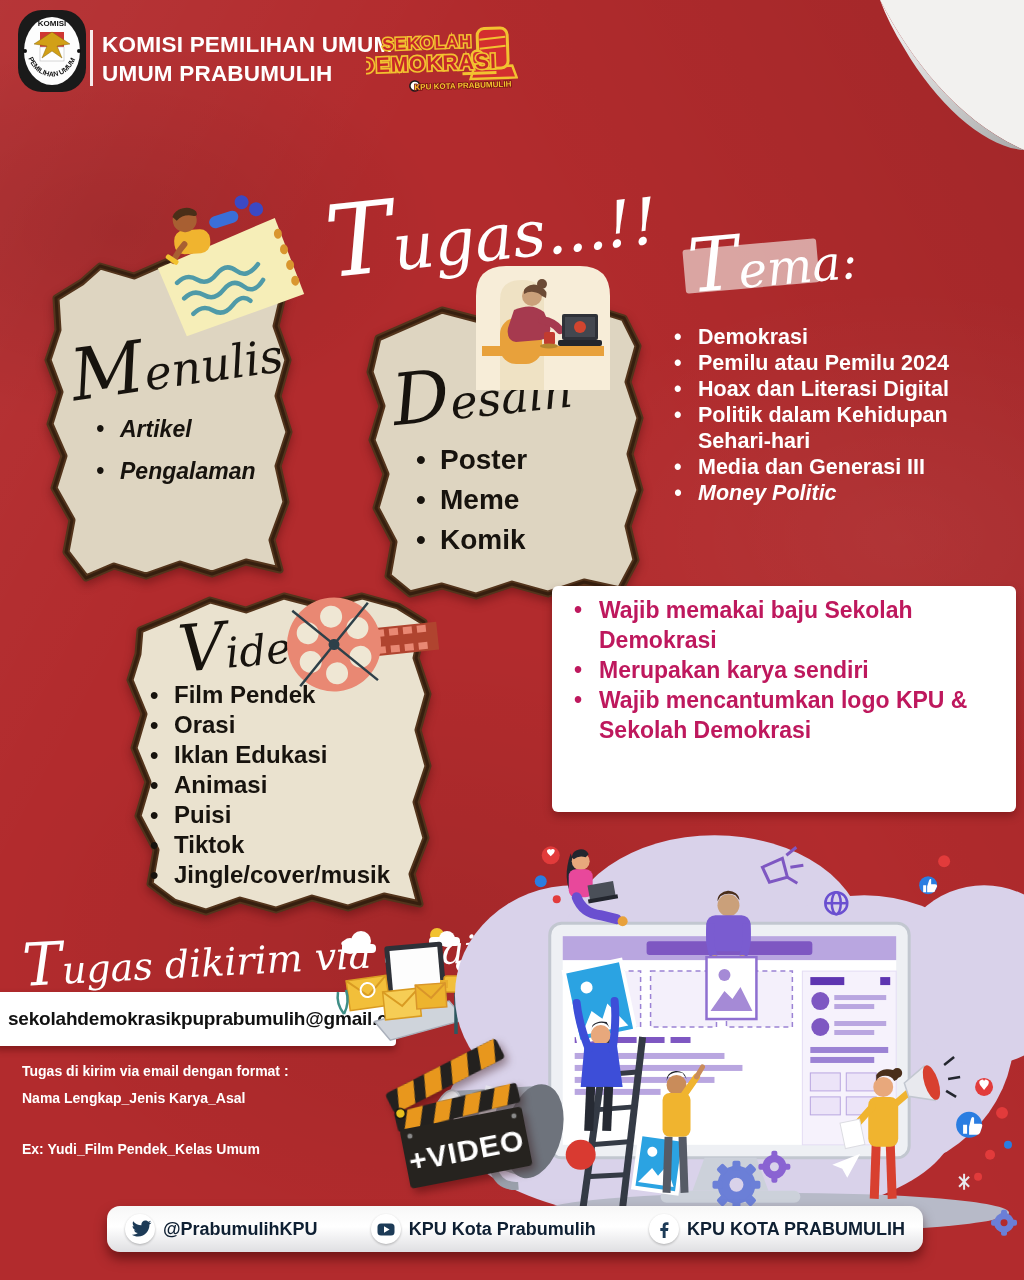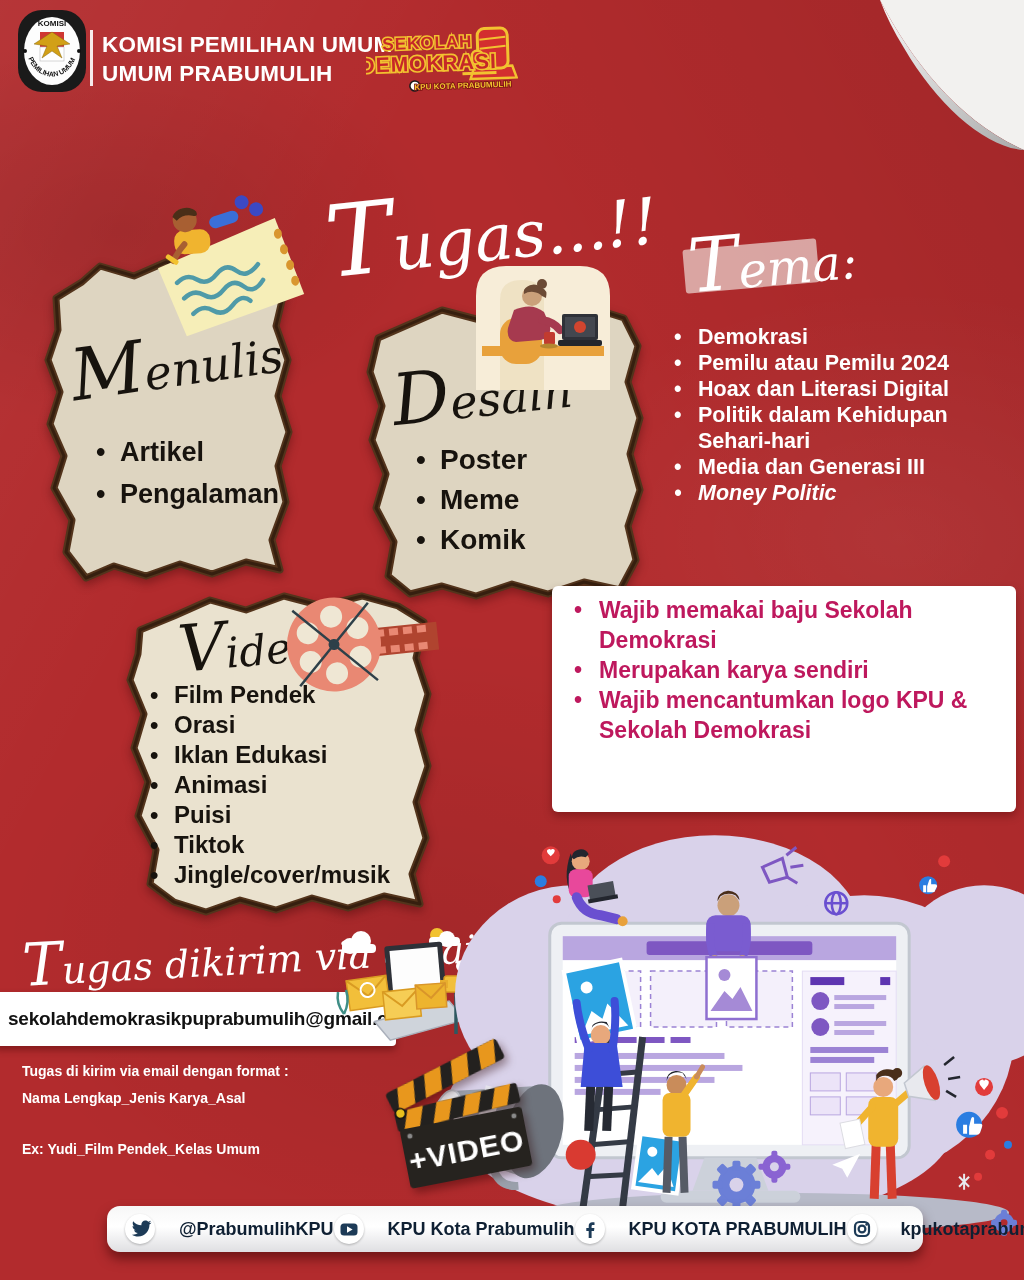--- a/index.html
+++ b/index.html
@@ -19,21 +19,21 @@
   
   .org-title{left:102px;top:30px;font-size:22.5px;line-height:29px;font-weight:bold;color:#fff;letter-spacing:.2px;}
   .divider{left:90px;top:30px;width:3px;height:56px;background:#fff;opacity:.9;}
   
   .card{position:absolute;}
   .paper-svg{position:absolute;left:0;top:0;width:100%;height:100%;filter:drop-shadow(0 4px 5px rgba(40,0,0,.35));}
   .card-title{position:absolute;color:#17130e;font-size:46px;}
   .blist{list-style:none;margin:0;padding:0;font-weight:bold;}
   .blist li{position:relative;padding-left:26px;}
   .blist li::before{content:"\2022";position:absolute;left:2px;}
-  .menulis-list{left:52px;top:179px;font-size:27px;line-height:42px;color:#17130e;}
+  .menulis-list{left:52px;top:156px;font-size:23px;line-height:42px;color:#17130e;font-style:italic;}
   .desain-list{left:52px;top:142px;font-size:28px;line-height:40px;color:#17130e;}
   .video-list{left:26px;top:92px;font-size:24px;line-height:30px;color:#17130e;}
   .video-list li{margin-bottom:0px;}
   
   .tema-tape{left:684px;top:244px;width:134px;height:44px;background:rgba(246,240,236,.62);transform:rotate(-5deg);border-radius:3px;}
   .tema-title{left:688px;top:216px;font-size:48px;transform:rotate(-5deg);color:#fff;}
   .tema-list{left:670px;top:324px;width:340px;font-size:21.5px;line-height:26px;color:#fff;}
   .tema-list li::before{left:4px;}
   .tema-list li{padding-left:28px;}
   .tema-list li:last-child{font-style:italic;}
@@ -47,21 +47,21 @@
   .email-text{display:block;padding-left:14px;line-height:54px;font-size:19px;font-weight:bold;color:#111;letter-spacing:-.2px;}
   .format-note{left:22px;top:1058px;color:#fff;font-weight:bold;font-size:14px;line-height:27px;}
   .format-ex{margin-top:24px;}
   
   .clapper{left:390px;top:1046px;width:142px;height:140px;transform:rotate(-11deg);filter:drop-shadow(3px 5px 4px rgba(40,0,0,.4));}
   
   .social-bar{left:107px;top:1206px;width:816px;height:46px;border-radius:13px;
     background:linear-gradient(180deg,#f7f7f7 0%,#ffffff 45%,#dfdfe2 100%);
     box-shadow:0 7px 12px rgba(50,0,0,.5);
     display:flex;align-items:center;justify-content:space-between;padding:0 18px;box-sizing:border-box;}
-  .social-item{display:flex;align-items:center;gap:24px;}
+  .social-item{display:flex;align-items:center;gap:8px;}
   .social-item .lbl{font-size:18px;font-weight:bold;color:#0f2033;white-space:nowrap;}
   .sicon{width:30px;height:30px;filter:drop-shadow(0 1px 1px rgba(0,0,0,.25));}
 </style>
 </head>
 <body>
 
 <div class="poster">
 
   <svg class="abs" style="left:820px;top:0;width:204px;height:170px;" viewBox="0 0 204 170">
     <defs>
@@ -572,24 +572,15 @@
       </svg>
       <span class="lbl">KPU Kota Prabumulih</span>
     </div>
     <div class="social-item">
       <svg class="sicon" viewBox="0 0 30 30">
         <circle cx="15" cy="15" r="15" fill="#fff"></circle>
         <path fill="#1d3b57" d="M16.6,24 v-7.1 h2.4 l.4-2.8 h-2.8 v-1.8 c0-.8.2-1.4 1.4-1.4 h1.5 V8.4 c-.3,0-1.2-.1-2.2-.1 -2.2,0-3.6,1.3-3.6,3.7 v2.1 h-2.4 v2.8 h2.4 V24 Z"></path>
       </svg>
       <span class="lbl">KPU KOTA PRABUMULIH</span>
     </div>
-    <div class="social-item">
-      <svg class="sicon" viewBox="0 0 30 30">
-        <circle cx="15" cy="15" r="15" fill="#fff"></circle>
-        <rect x="8" y="8" width="14" height="14" rx="4.5" fill="none" stroke="#1d3b57" stroke-width="2.2"></rect>
-        <circle cx="15" cy="15" r="3.4" fill="none" stroke="#1d3b57" stroke-width="2.2"></circle>
-        <circle cx="19.6" cy="10.4" r="1.3" fill="#1d3b57"></circle>
-      </svg>
-      <span class="lbl">kpukotaprabumulih</span>
-    </div>
   </div>
 
 </div>
 
 </body></html>

